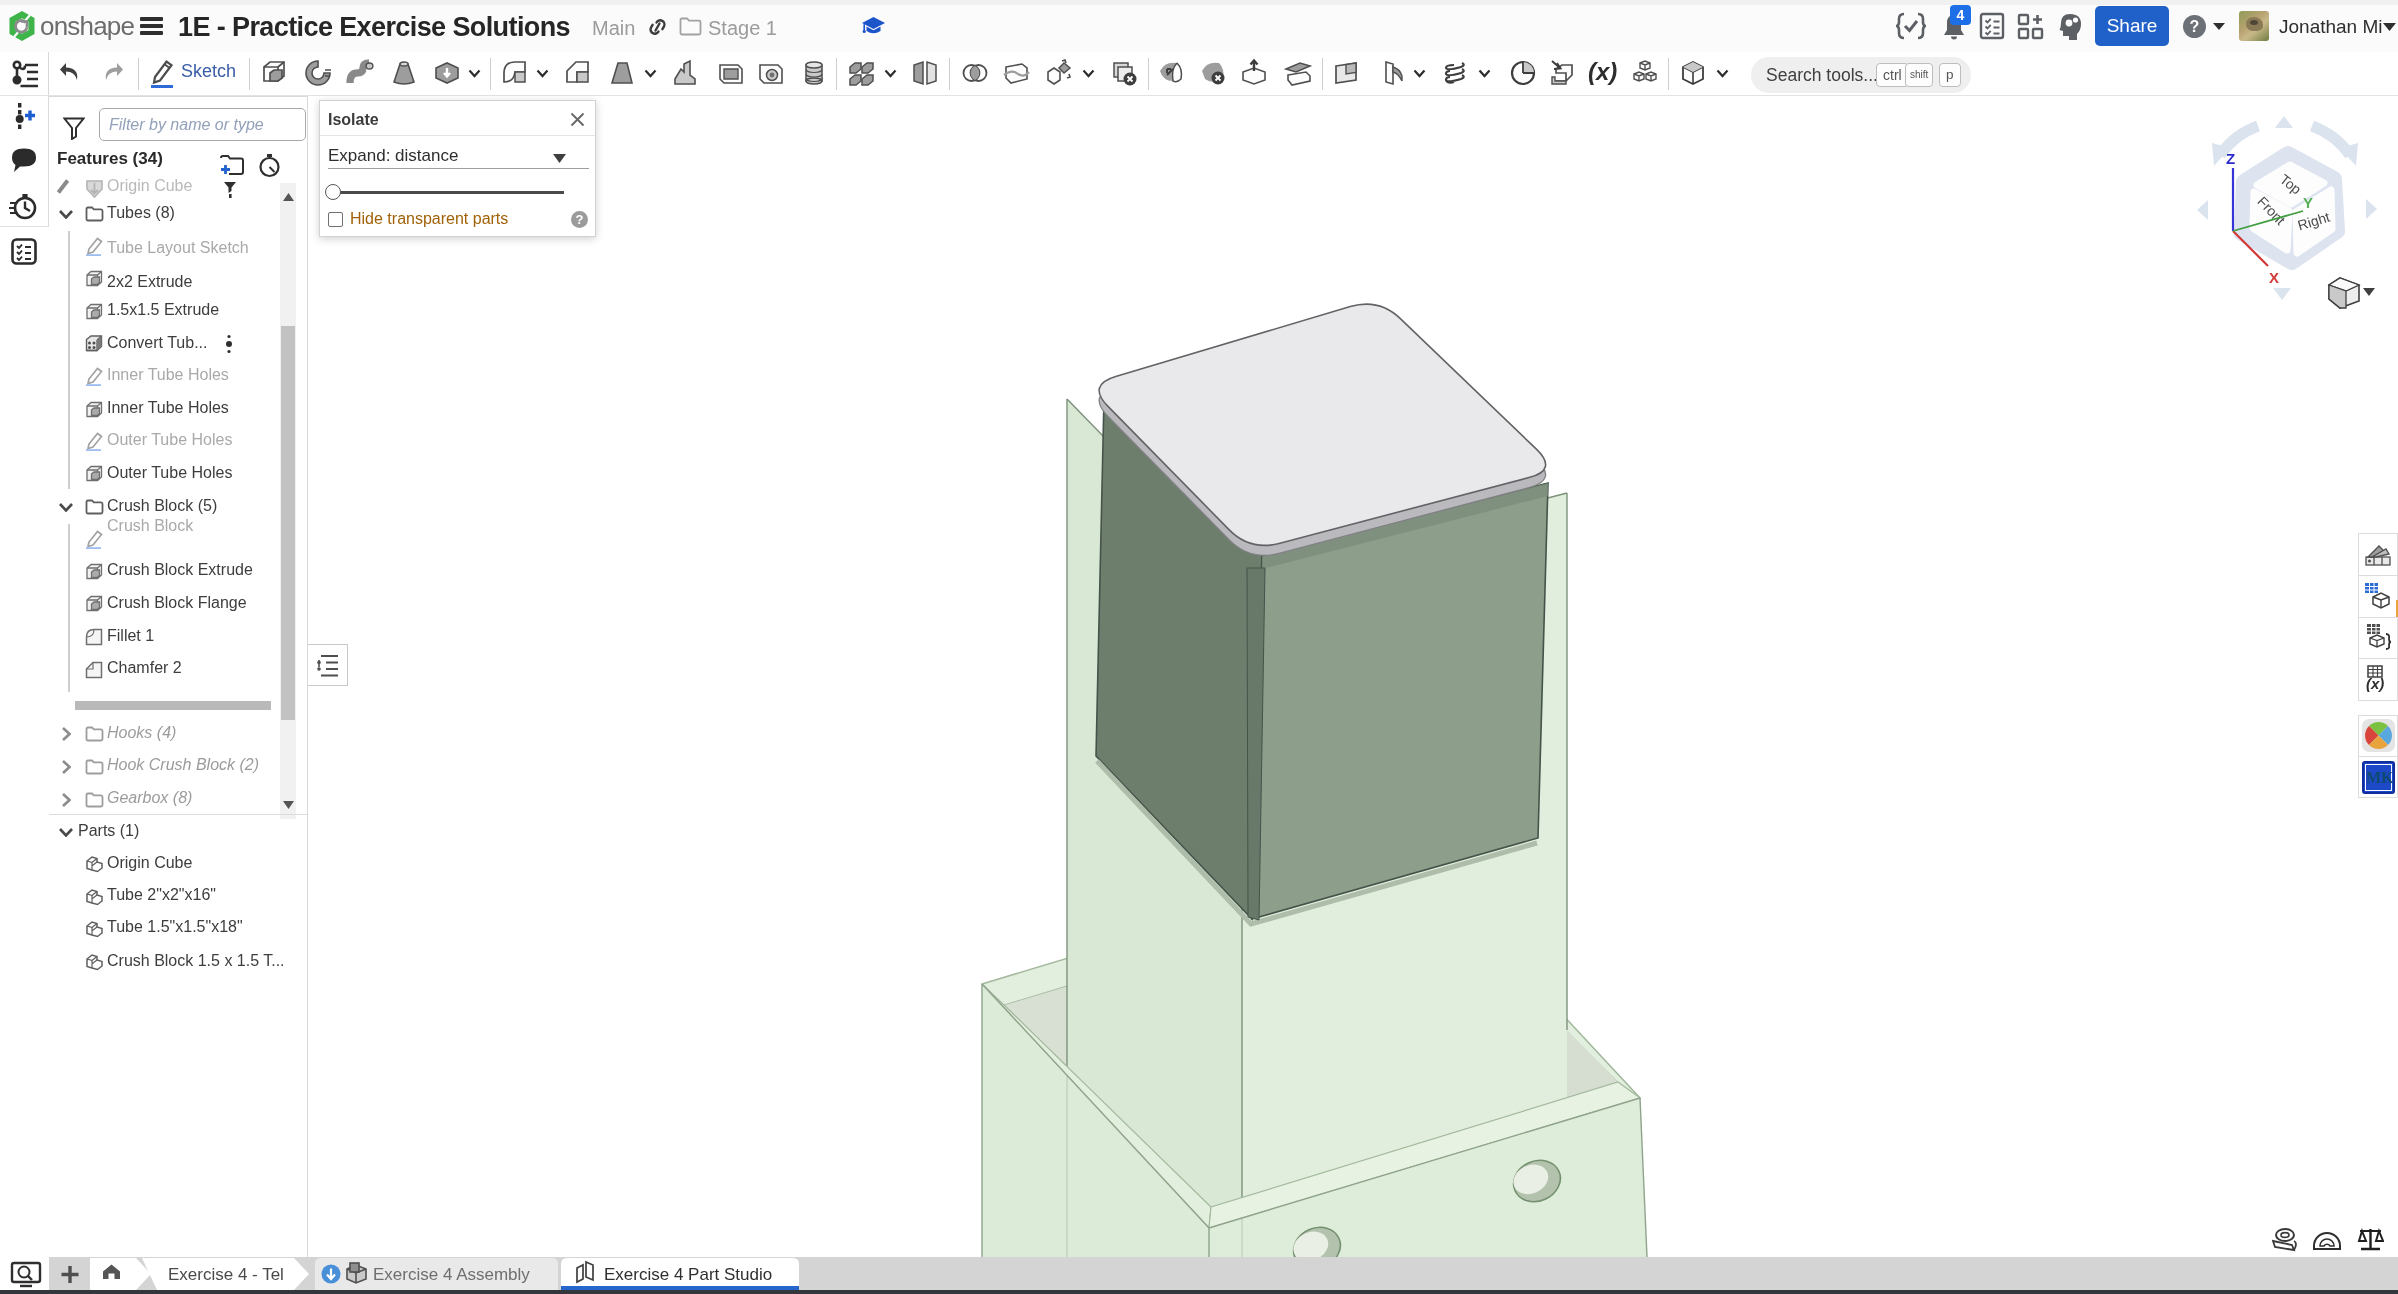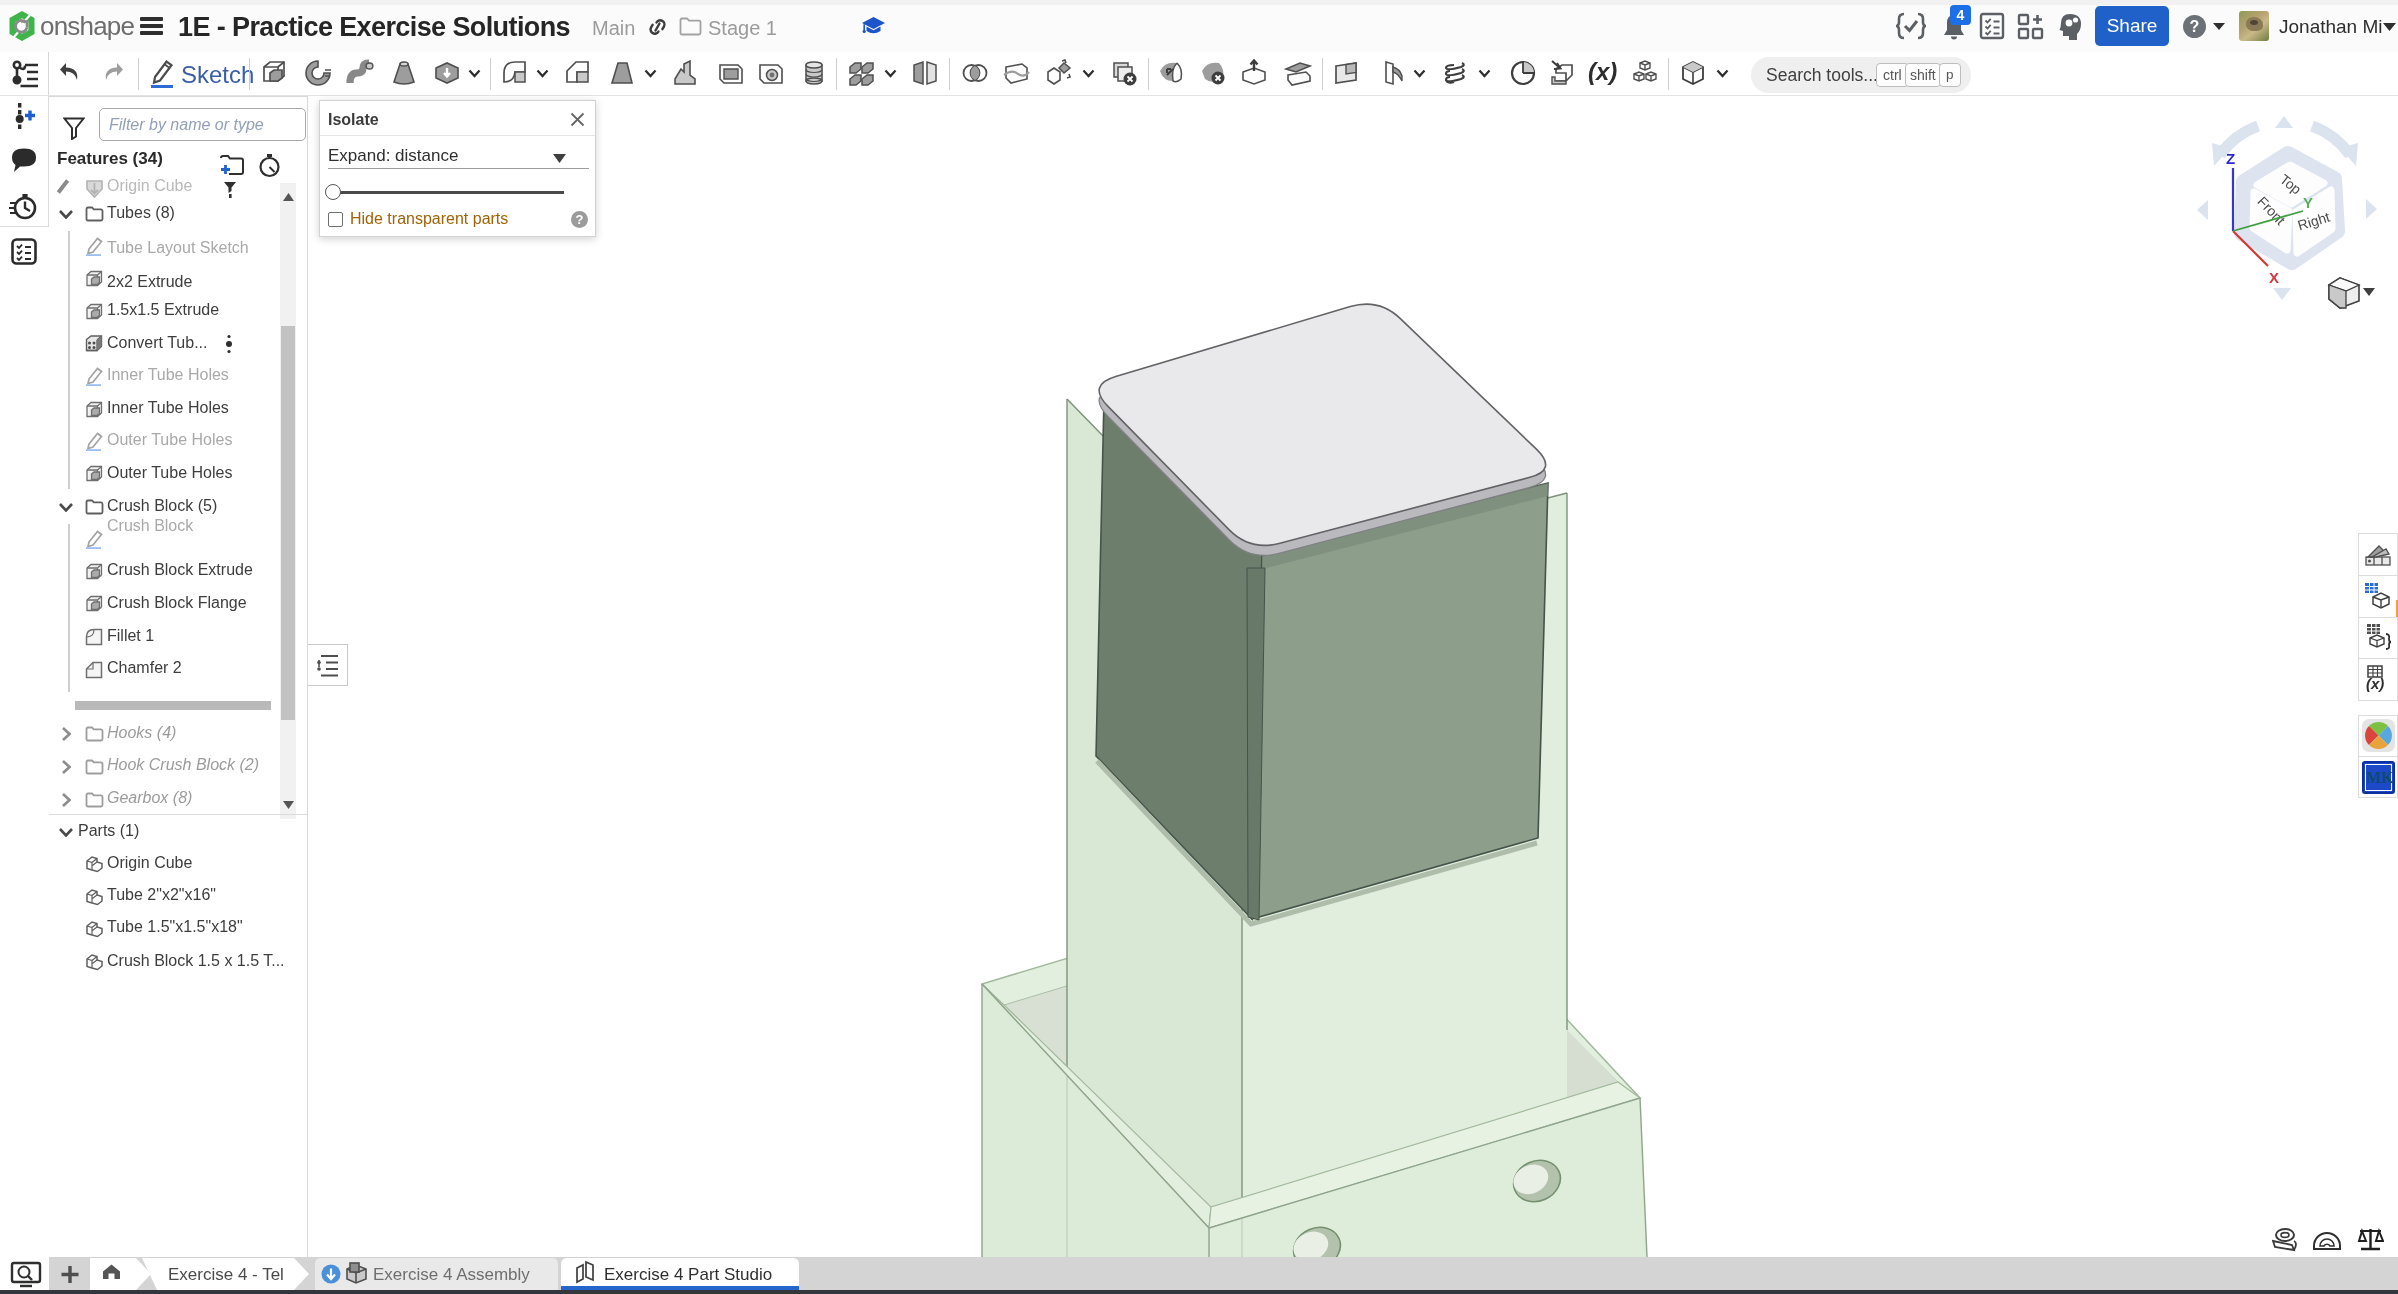--- a/index.html
+++ b/index.html
@@ -115,21 +115,21 @@
   <svg class="ic" style="left:99px" viewBox="0 0 28 28">
       <path d="M18 4 L24 10.5 L18 17 L18 12.5 Q9 12.5 7 21 Q5 9 18 8.5 Z" fill="#9e9e9e"></path>
     </svg>
   <div class="abs" style="left:138px;top:6px;width:1px;height:32px;background:#cfcfcf;"></div>
 
   <svg class="abs" style="left:149px;top:6px" width="27" height="30" viewBox="0 0 27 30">
     <path d="M6 19 L17.5 3.5 L22.5 7.2 L11 22.5 L5 24.5 Z" fill="none" stroke="#4d4d4d" stroke-width="2.2"></path>
     <path d="M15.5 6.2 L20.3 9.8" stroke="#4d4d4d" stroke-width="1.8"></path>
     <rect x="2" y="27" width="22" height="3" fill="#2e6bd6"></rect>
   </svg>
-  <div class="abs" style="left:181px;top:9px;font-size:24px;color:#3a5da8;">Sketch</div>
+  <div class="abs" style="left:181px;top:9px;font-size:18px;color:#3a5da8;">Sketch</div>
   <div class="abs" style="left:249px;top:6px;width:1px;height:32px;background:#cfcfcf;"></div>
 
   <svg class="ic" style="left:260px" viewBox="0 0 28 28">
       <g stroke="#4f4f4f" stroke-width="1.7">
         <path d="M4 8 L10 3 L24 3 L24 17 L18 22 L4 22 Z" fill="#fdfdfd"></path>
         <path d="M4 8 L18 8 L18 22 M18 8 L24 3" fill="none"></path>
         <path d="M10 14 L14 11 L22 11 L22 19 L18 22 L10 22 Z" fill="#9d9d9d"></path>
       </g>
     </svg>
 
@@ -321,21 +321,21 @@
   <div class="abs" style="left:490px;top:6px;width:1px;height:32px;background:#cfcfcf;"></div>
   <div class="abs" style="left:836px;top:6px;width:1px;height:32px;background:#cfcfcf;"></div>
   <div class="abs" style="left:949px;top:6px;width:1px;height:32px;background:#cfcfcf;"></div>
   <div class="abs" style="left:1148px;top:6px;width:1px;height:32px;background:#cfcfcf;"></div>
   <div class="abs" style="left:1322px;top:6px;width:1px;height:32px;background:#cfcfcf;"></div>
   <div class="abs" style="left:1668px;top:6px;width:1px;height:32px;background:#cfcfcf;"></div>
 
   <div class="abs" style="left:1751px;top:5px;width:220px;height:36px;background:#efefef;border-radius:18px;"></div>
   <div class="abs" style="left:1766px;top:13px;font-size:17.5px;color:#3f3f3f;">Search tools...</div>
   <div class="abs" style="left:1876px;top:11px;height:22px;padding:0 6px;background:#fdfdfd;border:1px solid #bdbdbd;border-radius:4px;font-size:14px;color:#555;line-height:22px;">ctrl</div>
-  <div class="abs" style="left:1905px;top:11px;height:22px;padding:0 4px;background:#fdfdfd;border:1px solid #bdbdbd;border-radius:4px;font-size:14px;color:#555;line-height:22px;">shift</div>
+  <div class="abs" style="left:1905px;top:11px;height:22px;padding:0 4px;background:#fdfdfd;border:1px solid #bdbdbd;border-radius:4px;font-size:10px;color:#555;line-height:22px;">shift</div>
   <div class="abs" style="left:1939px;top:11px;height:22px;padding:0 6px;background:#fdfdfd;border:1px solid #bdbdbd;border-radius:4px;font-size:13.5px;color:#555;line-height:22px;">p</div>
 </div>
 
 <div class="abs" style="left:0;top:96px;width:49px;height:1161px;background:#fff;">
   <div class="abs" style="left:0;top:130px;width:49px;height:1px;background:#e0e0e0;"></div>
   <div class="abs" style="left:48px;top:0;width:1px;height:131px;background:#dbdbdb;"></div>
 </div>
 <svg class="abs" style="left:13px;top:103px" width="24" height="29" viewBox="0 0 24 29">
   <g fill="#2b2b2b">
       <rect x="5" y="0" width="3.4" height="4.5"></rect>

